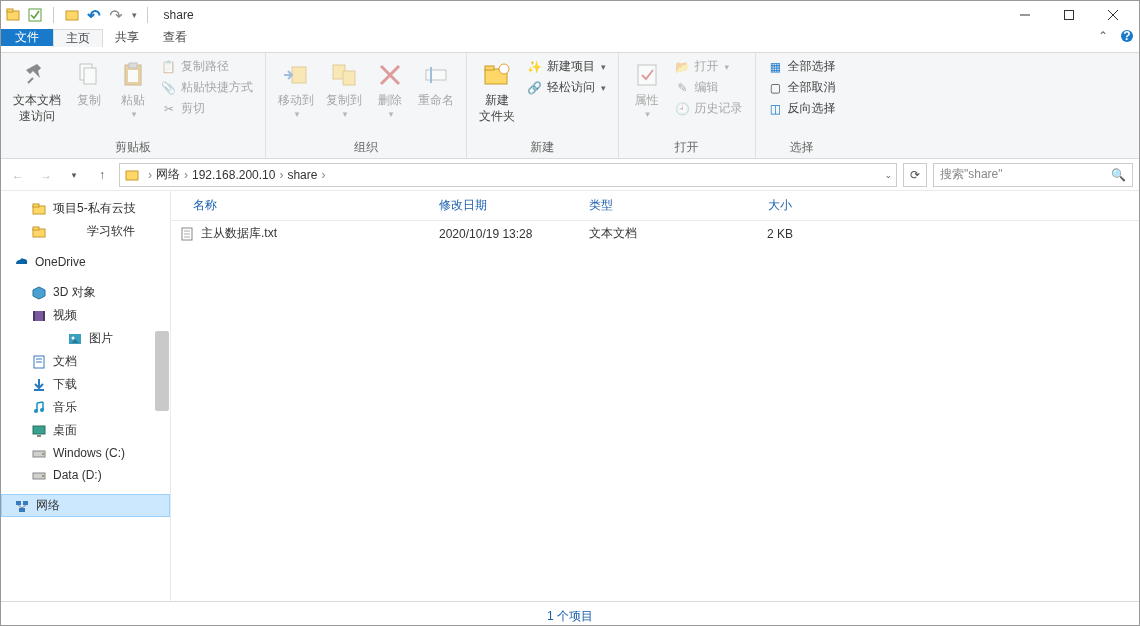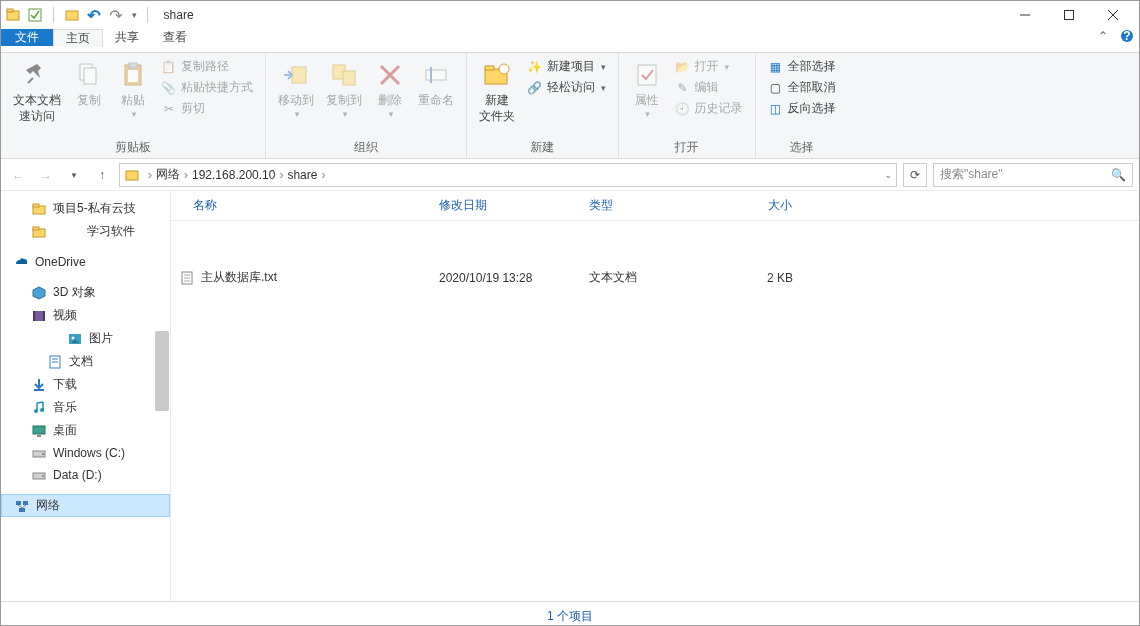--- a/index.html
+++ b/index.html
@@ -43,21 +43,21 @@
 .sic16{width:16px;height:16px;display:flex;align-items:center;justify-content:center;flex-shrink:0;}
 .scrollthumb{position:absolute;right:1px;top:140px;width:14px;height:80px;background:#c9c9c9;border-radius:2px;}
 .filepane{flex:1;display:flex;flex-direction:column;}
 .cols{display:flex;border-bottom:1px solid #eaeaea;color:#1a5fad;}
 .col{padding:6px 8px;border-right:1px solid transparent;}
 .col.name{width:260px;}
 .col.date{width:150px;}
 .col.type{width:120px;}
 .col.size{width:100px;text-align:right;}
 .filerow{display:flex;align-items:center;padding:4px 0;color:#333;}
-.filerow .c{padding:0 8px;margin-top:44px;}
+.filerow .c{padding:0 8px;}
 .filerow .name{width:260px;display:flex;align-items:center;gap:6px;}
 .filerow .date{width:150px;}
 .filerow .type{width:120px;}
 .filerow .size{width:100px;text-align:right;}
 .statusbar{height:24px;border-top:1px solid #dadada;display:flex;align-items:center;padding:6px 8px;color:#1a5fad;justify-content:space-between;flex-direction:column;}
 .viewbtns{display:flex;gap:2px;}
 .viewbtn{width:26px;height:18px;border:1px solid #ccc;display:flex;align-items:center;justify-content:center;background:#f5f5f5;}
 .viewbtn.active{background:#cce8ff;border-color:#99d1ff;}
 svg{display:block;}
 .dd{font-size:9px;color:#666;margin-left:2px;}
@@ -385,21 +385,21 @@
       <div class="sitem" style="padding-left: 30px; margin-left: 36px;">
         <span class="sic16">
           <svg width="16" height="16">
             <rect x="2" y="3" width="12" height="10" fill="#3aa0c0"></rect>
             <circle cx="6" cy="7" r="1.5" fill="#fff"></circle>
             <path d="M4 12 L8 8 L12 12 Z" fill="#2a7a90"></path>
           </svg>
         </span>
         <span>图片</span>
       </div>
-      <div class="sitem" style="padding-left: 46px;">
+      <div class="sitem" style="padding-left: 30px;">
         <span class="sic16">
           <svg width="16" height="16">
             <rect x="3" y="2" width="10" height="12" fill="#fff" stroke="#3a7ac0"></rect>
             <line x1="5" y1="5" x2="11" y2="5" stroke="#3a7ac0"></line>
             <line x1="5" y1="8" x2="11" y2="8" stroke="#3a7ac0"></line>
           </svg>
         </span>
         <span>文档</span>
       </div>
       <div class="sitem" style="padding-left: 30px;">

